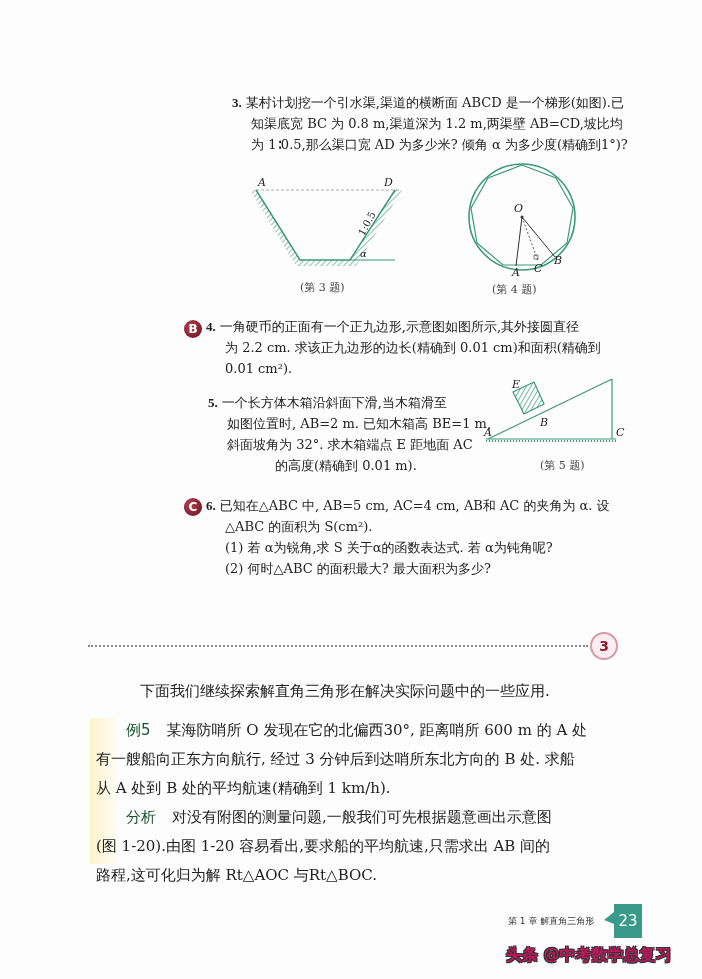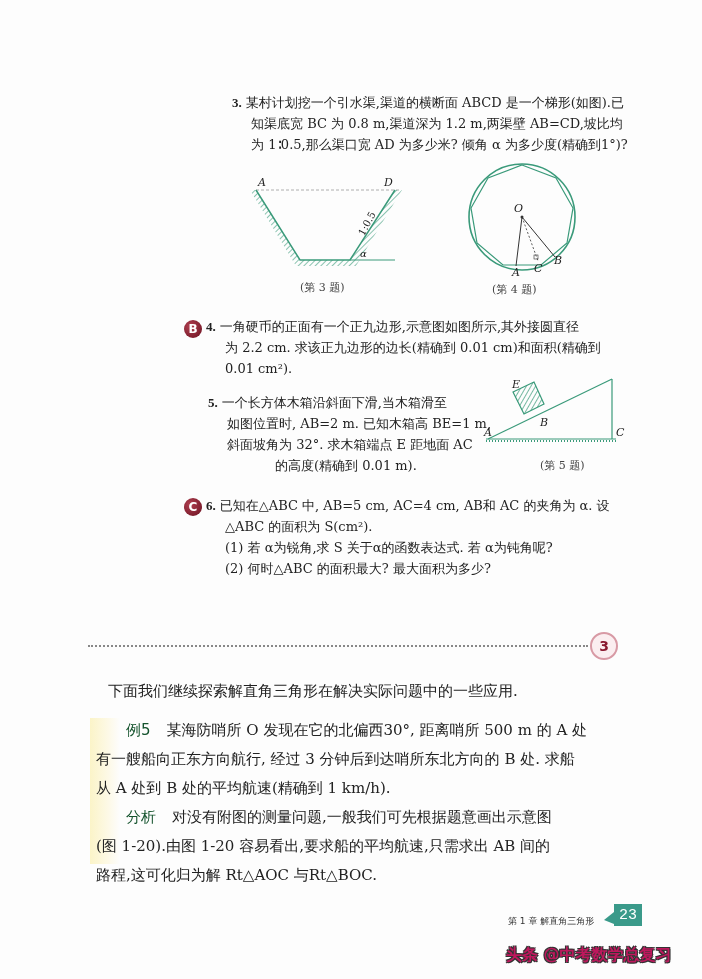--- a/index.html
+++ b/index.html
@@ -137,37 +137,37 @@
     <span class="q-num">6.</span><span>已知在△ABC 中, AB=5 cm, AC=4 cm, AB和 AC 的夹角为 α. 设</span>
   </div>
   <div class="line" style="margin-left:19px;">△ABC 的面积为 S(cm²).</div>
   <div class="line" style="margin-left:19px;">(1) 若 α为锐角,求 S 关于α的函数表达式. 若 α为钝角呢?</div>
   <div class="line" style="margin-left:19px;">(2) 何时△ABC 的面积最大? 最大面积为多少?</div>
 </div>
 
 <div class="abs dots" style="left:88px; top:645px; width:500px;"></div>
 <div class="abs sec-circle" style="left:590px; top:632px;">3</div>
 
-<div class="abs body-text" style="left:108px; top:677px; white-space:nowrap;">下面我们继续探索解直角三角形在解决实际问题中的一些应用.</div>
+<div class="abs body-text" style="left:140px; top:677px; white-space:nowrap;">下面我们继续探索解直角三角形在解决实际问题中的一些应用.</div>
 
 <div class="abs highlight-bar" style="left:90px; top:718px; width:30px; height:146px;"></div>
 
 <div class="abs body-text" style="left:96px; top:716px; width:560px;">
   <div class="line" style="margin-left:30px;">
-    <span class="green-label">例5</span><span style="display:inline-block; width:16px;"></span><span>某海防哨所 O 发现在它的北偏西30°, 距离哨所 500 m 的 A 处</span>
+    <span class="green-label">例5</span><span style="display:inline-block; width:16px;"></span><span>某海防哨所 O 发现在它的北偏西30°, 距离哨所 600 m 的 A 处</span>
   </div>
   <div class="line">有一艘船向正东方向航行, 经过 3 分钟后到达哨所东北方向的 B 处. 求船</div>
   <div class="line">从 A 处到 B 处的平均航速(精确到 1 km/h).</div>
 </div>
 
 <div class="abs body-text" style="left:96px; top:803px; width:560px;">
   <div class="line" style="margin-left:30px;">
     <span class="green-label">分析</span><span style="display:inline-block; width:16px;"></span><span>对没有附图的测量问题,一般我们可先根据题意画出示意图</span>
   </div>
   <div class="line">(图 1-20).由图 1-20 容易看出,要求船的平均航速,只需求出 AB 间的</div>
   <div class="line">路程,这可化归为解 Rt△AOC 与Rt△BOC.</div>
 </div>
 
 <div class="abs footer-text" style="left:508px; top:915px; white-space:nowrap;">第 1 章   解直角三角形</div>
 <div class="abs" style="left:604px; top:912px; width:0; height:0; border-top:8px solid transparent; border-bottom:4px solid transparent; border-right:10px solid #3a9a8a;"></div>
-<div class="abs page-tag" style="left:614px; top:904px; width:28px; height:22px;font-family:Liberation Mono, monospace;">23</div>
+<div class="abs page-tag" style="left:614px; top:904px; width:28px; height:34px;">23</div>
 
 <div class="abs watermark" style="left:506px; top:945px; white-space:nowrap;">头条 @中考数学总复习</div>
 
 </body></html>

